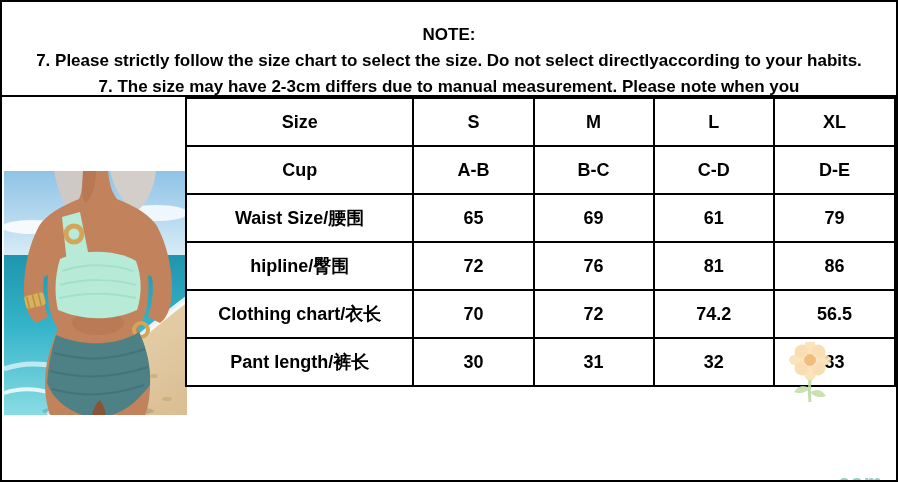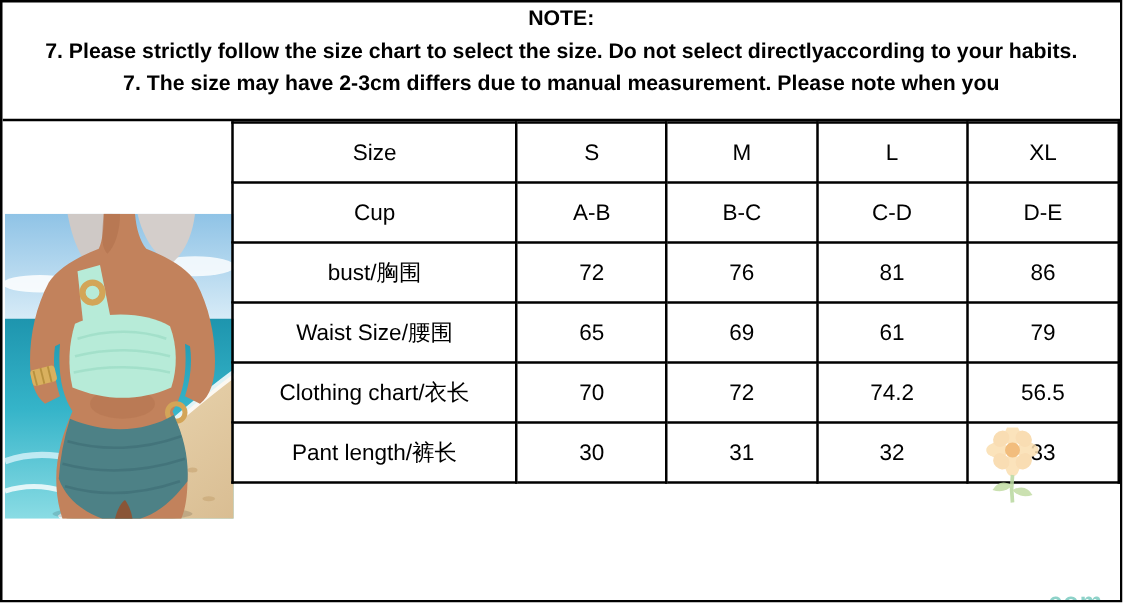--- a/index.html
+++ b/index.html
@@ -6,28 +6,29 @@
   .canvas {
     position:relative; width:898px; height:482px; background:#ffffff;
     box-sizing:border-box; border:2px solid #000;
     font-family:"Liberation Sans", sans-serif; color:#000; overflow:hidden;
   }
   
   .note {
     position:absolute; top:0; left:0; width:100%; height:95px;
     border-bottom:2px solid #000; box-sizing:border-box;
     text-align:center; font-weight:bold; font-size:17px; line-height:26px;
-    padding-top:0;
+    padding-top:20px;
   }
   .note .title { font-size:17px; }
   
   .size-table {
     position:absolute; left:183px; top:95px;
     border-collapse:collapse; table-layout:fixed;
     font-size:18px;
+    font-weight:bold;
   }
   .size-table td {
     border:2px solid #000; text-align:center; vertical-align:middle;
     height:46px; padding:0; overflow:hidden; white-space:nowrap;
   }
   
   .photo {
     position:absolute; left:2px; top:169px; width:183px; height:244px;
   }
   .photo svg { display:block; }
@@ -177,32 +178,32 @@
         <td>XL</td>
       </tr>
       <tr>
         <td>Cup</td>
         <td>A-B</td>
         <td>B-C</td>
         <td>C-D</td>
         <td>D-E</td>
       </tr>
       <tr>
-        <td>bust/胸围</td>
-        <td>72</td>
-        <td>76</td>
-        <td>81</td>
-        <td>86</td>
-      </tr>
-      <tr>
         <td>Waist Size/腰围</td>
         <td>65</td>
         <td>69</td>
         <td>61</td>
         <td>79</td>
+      </tr>
+      <tr>
+        <td>hipline/臀围</td>
+        <td>72</td>
+        <td>76</td>
+        <td>81</td>
+        <td>86</td>
       </tr>
       <tr>
         <td>Clothing chart/衣长</td>
         <td>70</td>
         <td>72</td>
         <td>74.2</td>
         <td>56.5</td>
       </tr>
       <tr>
         <td>Pant length/裤长</td>

